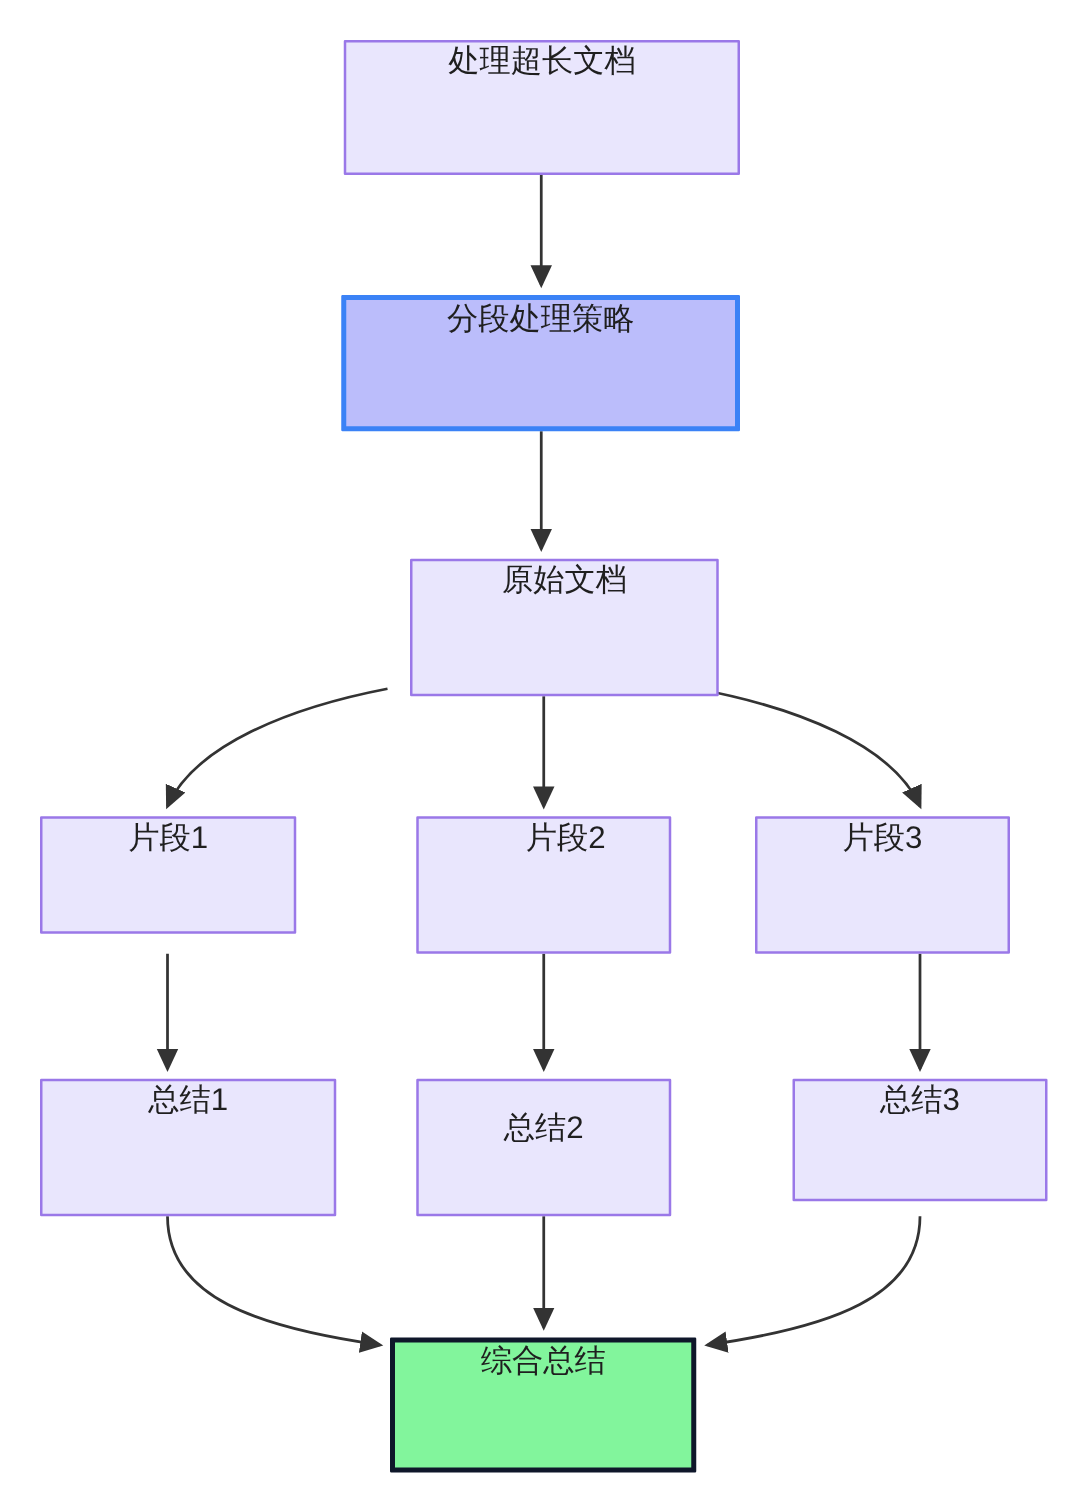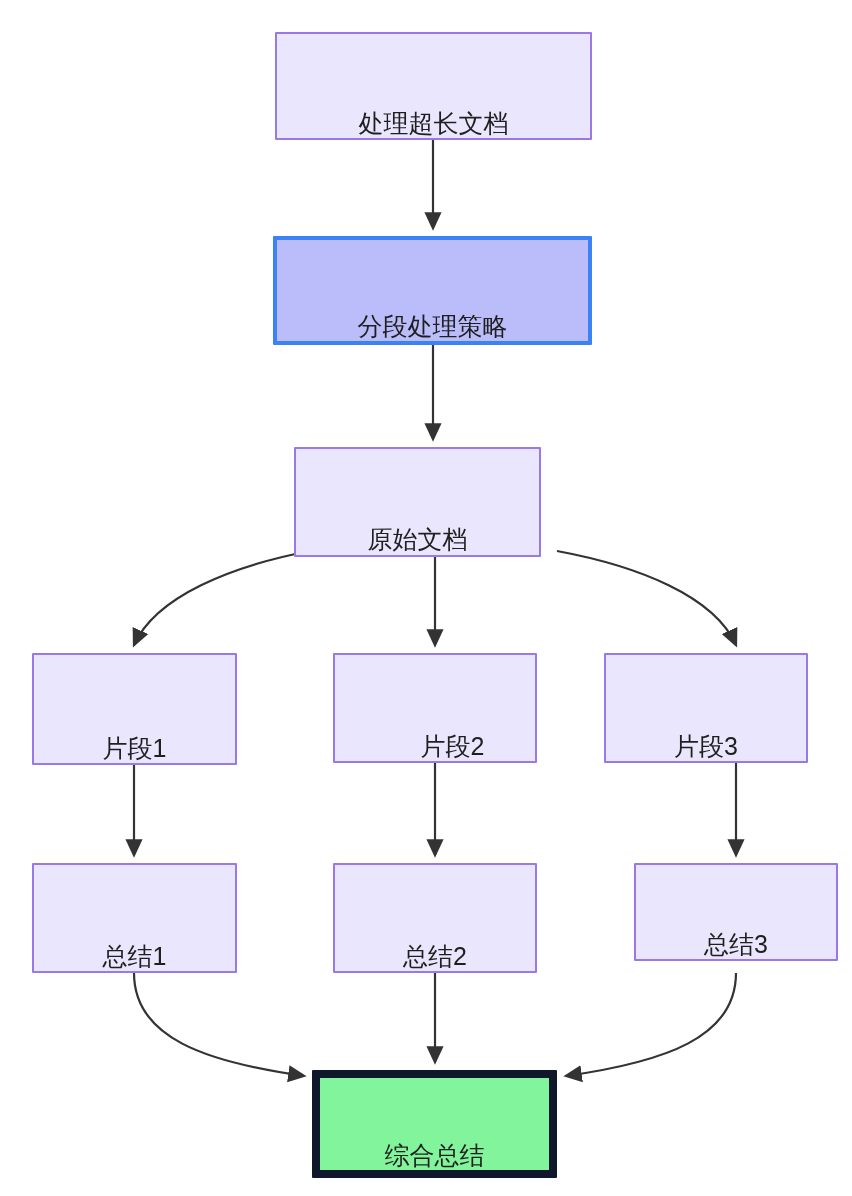--- a/index.html
+++ b/index.html
@@ -24,21 +24,21 @@
     position: absolute;
     left: 0;
     top: 0;
     width: 852px;
     height: 1196px;
   }
   .node {
     position: absolute;
     box-sizing: border-box;
     display: flex;
-    align-items: flex-end;
+    align-items: flex-start;
     justify-content: center;
     text-align: center;
     line-height: 1.2;
   }
   .node-label {
     display: block;
     white-space: nowrap;
   }
   
   .style-normal {
@@ -48,21 +48,21 @@
   }
   
   .style-emphasis {
     background: #bbbdfb;
     border: 4px solid #3b82f6;
     border-radius: 1px;
   }
   
   .style-success {
     background: #82f59c;
-    border: 8px solid #0f172a;
+    border: 4px solid #0f172a;
     border-radius: 1px;
   }
 </style>
 </head>
 <body>
 
 <div id="flow-canvas">
 
   <svg id="edge-layer" viewBox="0 0 852 1196" width="852" height="1196" xmlns="http://www.w3.org/2000/svg">
     <defs>
@@ -85,33 +85,33 @@
       </g>
   </svg>
 
   <div id="node-group">
       <div class="node style-normal" style="left: 275px; top: 32px; width: 317px; height: 108px;">
         <span class="node-label" style="font-size: 25px; color: rgb(31, 31, 31);">处理超长文档</span>
       </div>
       <div class="node style-emphasis" style="left: 273px; top: 236px; width: 319px; height: 109px;">
         <span class="node-label" style="font-size: 25px; color: rgb(31, 31, 31);">分段处理策略</span>
       </div>
-      <div class="node style-normal" style="left: 294px; top: 447px; width: 247px; height: 110px; font-family: Liberation Serif, serif;">
+      <div class="node style-normal" style="left: 328px; top: 447px; width: 247px; height: 110px;">
         <span class="node-label" style="font-size: 25px; color: rgb(31, 31, 31);">原始文档</span>
       </div>
-      <div class="node style-normal" style="left: 32px; top: 653px; width: 205px; height: 112px;">
+      <div class="node style-normal" style="left: 32px; top: 653px; width: 205px; height: 94px;">
         <span class="node-label" style="font-size: 25px; color: rgb(31, 31, 31);">片段1</span>
       </div>
       <div class="node style-normal" style="left: 333px; top: 653px; width: 204px; height: 110px; padding-left: 35px;">
         <span class="node-label" style="font-size: 25px; color: rgb(31, 31, 31);">片段2</span>
       </div>
       <div class="node style-normal" style="left: 604px; top: 653px; width: 204px; height: 110px;">
         <span class="node-label" style="font-size: 25px; color: rgb(31, 31, 31);">片段3</span>
       </div>
-      <div class="node style-normal" style="left: 32px; top: 863px; width: 205px; height: 110px;">
+      <div class="node style-normal" style="left: 32px; top: 863px; width: 237px; height: 110px;">
         <span class="node-label" style="font-size: 25px; color: rgb(31, 31, 31);">总结1</span>
       </div>
       <div class="node style-normal" style="left: 333px; top: 863px; width: 204px; height: 110px;">
         <span class="node-label" style="font-size: 25px; color: rgb(31, 31, 31); margin-top: 22px;">总结2</span>
       </div>
       <div class="node style-normal" style="left: 634px; top: 863px; width: 204px; height: 98px;">
         <span class="node-label" style="font-size: 25px; color: rgb(31, 31, 31);">总结3</span>
       </div>
       <div class="node style-success" style="left: 312px; top: 1070px; width: 245px; height: 108px;">
         <span class="node-label" style="font-size: 25px; color: rgb(31, 31, 31);">综合总结</span>

